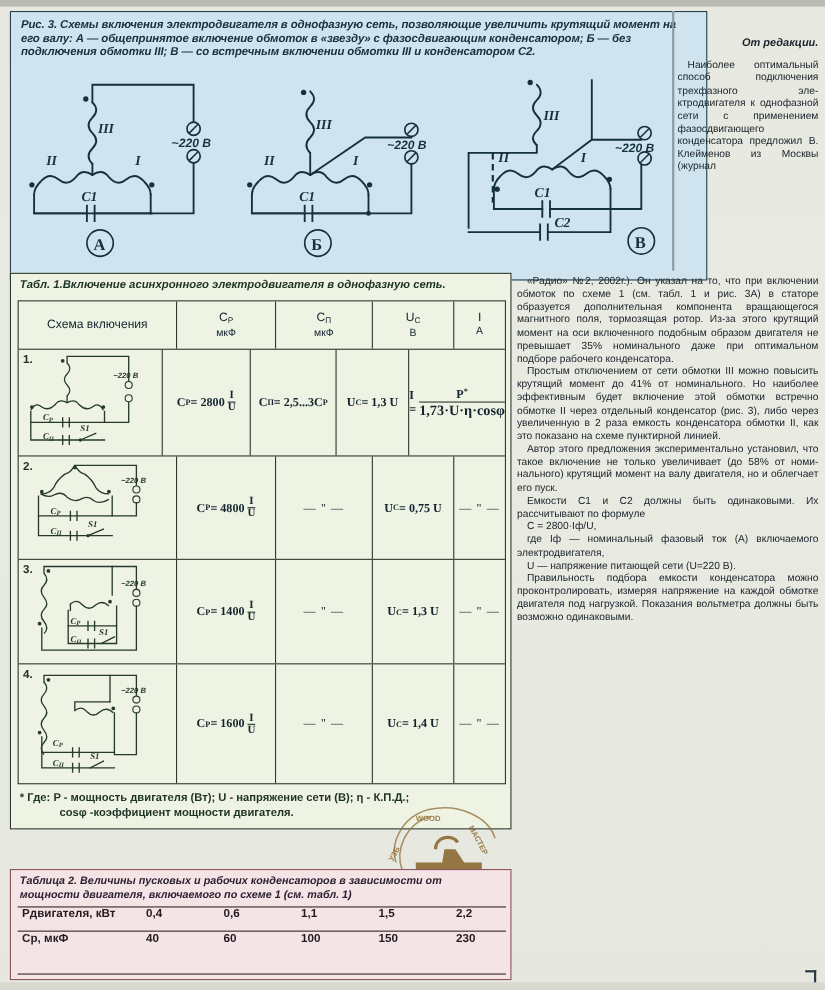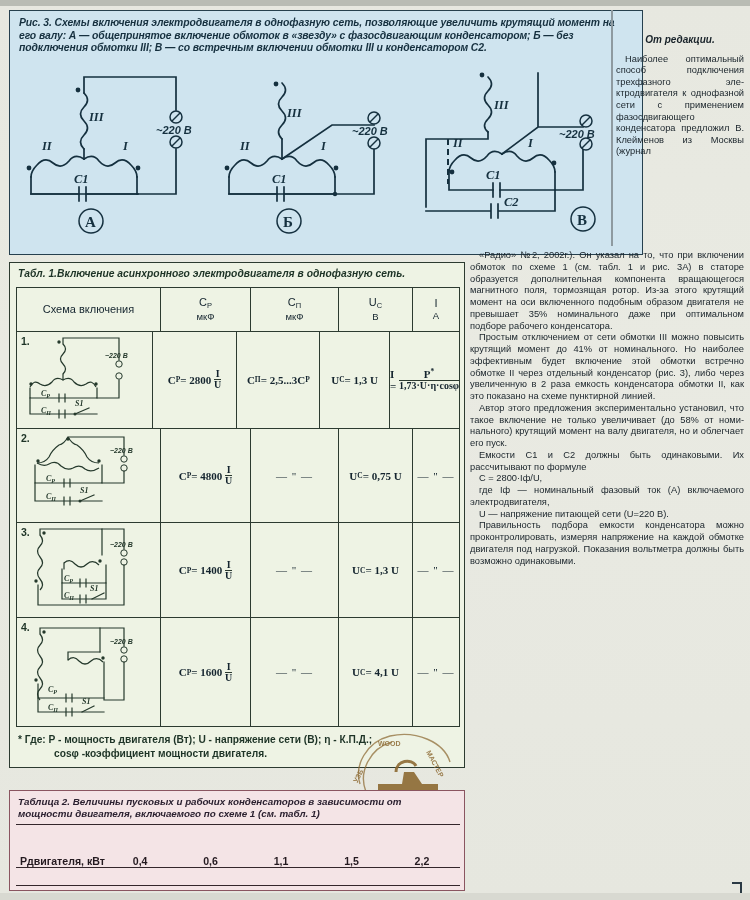--- a/index.html
+++ b/index.html
@@ -38,21 +38,21 @@
   .dotm { fill:#15303f; }
   .termc { stroke:#15303f; stroke-width:1.5; fill:#cfe4ef; }
   .dashed { stroke:#15303f; stroke-width:2.0; fill:none; stroke-dasharray:6 4; }
   .roman { font-family:"Liberation Serif", serif; font-size:12.5px; font-style:italic; fill:#15303f; font-weight:bold;}
   .capl  { font-family:"Liberation Serif", serif; font-size:12.5px; font-style:italic; fill:#15303f; font-weight:bold;}
   .volt  { font-family:"Liberation Sans", sans-serif; font-size:11px; font-style:italic; font-weight:bold; fill:#15303f;}
   .badge-t { font-family:"Liberation Serif", serif; font-size:15px; fill:#15303f; font-weight:bold; }
 
   
   .t1 {
-    position:absolute; left:9px; top:262px; width:456px; height:506px;
+    position:absolute; left:9px; top:248px; width:456px; height:506px;
     background:#eef3e4; border:1.6px solid #2c3a30;
   }
   .t1-title {
     padding:5px 0 5px 8px; font-size:10.3px; font-weight:bold; font-style:italic;
     color:#1d3326;
   }
   .t1-grid { position:absolute; left:6px; top:24px; width:444px; height:440px;
     border:1.6px solid #2c3a30; display:flex; flex-direction:column; }
   .t1-hdr { display:flex; height:44px; border-bottom:1.6px solid #2c3a30; }
   .t1-hdr > div { display:flex; align-items:center; justify-content:center;
@@ -86,31 +86,31 @@
   
   .stamp { position:absolute; left:352px; top:726px; width:108px; height:82px; pointer-events:none; }
 
   
   .t2 { position:absolute; left:9px; top:790px; width:456px; height:101px;
       background:#f4e4e6; border:1.6px solid #8a5560; }
   .t2-title { padding:5px 8px 4px 8px; font-size:9.8px; font-weight:bold; font-style:italic;
       color:#2b2130; line-height:12.4px; }
   .t2-grid { position:absolute; left:6px; top:33px; width:444px; height:62px;
       border-top:1.6px solid #33262b; border-bottom:1.6px solid #33262b;}
-  .t2-r { display:flex; align-items:flex-end; height:20px; font-size:10.6px; font-weight:bold; color:#241a20;margin-top:21px;}
+  .t2-r { display:flex; align-items:flex-start; height:20px; font-size:10.6px; font-weight:bold; color:#241a20;}
   .t2-r.head { height:22px; border-bottom:1.6px solid #33262b; }
   .t2-r .lab { width:116px; padding-left:4px; }
   .t2-r .v { width:83px; text-align:left;padding-left:25px; }
 
   
   .col {
     position:absolute; left:616px; top:34px; width:128px; height:856px;
     font-size:9.3px; line-height:11.6px; color:#19232a;
   }
-  .col .hd { text-align:center; font-style:italic; font-weight:bold; font-size:10px; margin-bottom:8px; }
+  .col .hd { text-align:right; font-style:italic; font-weight:bold; font-size:10px; margin-bottom:8px; }
   .col p { margin:0 0 0 0; text-align:justify; text-indent:9px; }
   .col p.nar { }
   .wide {
     position:absolute; left:470px; top:250px; width:274px;
     font-size:9.3px; line-height:11.75px; color:#19232a; text-align:justify;
   }
   .wide p { margin:0; text-indent:9px; }
   .divider-v { position:absolute; left:611px; top:10px; width:1.5px; height:236px; background:#8e9aa0; }
   .corner { position:absolute; right:8px; bottom:6px; width:10px; height:12px;
      border:2px solid #2b3a44; border-left:none; border-bottom:none; }
@@ -299,21 +299,21 @@
             <span class="sub">Р</span>
         </div>
         <div class="c3 mathcell">
           <span>U</span>
             <span class="sub">C</span>
             <span>= 1,3 U</span>
         </div>
         <div class="c4 mathcell">
           <span>I =</span>&nbsp;<span class="frac">
               <span class="num" style="font-size:11px"><span>P</span><span class="sup">*</span></span>
-              <span class="den" style="font-size:10px">1,73·U·η·cosφ</span>
+              <span class="den" style="font-size:13px">1,73·U·η·cosφ</span>
             </span>
         </div>
       </div>
 
       <div class="t1-row" style="height:95px">
         <div class="c0">
           <span class="rownum">2.</span>
           <svg width="130" height="90" viewBox="0 0 130 90">
             <path class="lnt" d="M44,6 L100,6 L100,24"></path>
             <path class="coilt" d="M44,6 q-4,7 -9,8 q-7,5 -10,12 q-4,6 -12,6"></path>
@@ -423,21 +423,21 @@
         <div class="c1 mathcell">
           <span>C</span><span class="sub">Р</span><span>= 1600</span>&nbsp;<span class="frac">
               <span class="num">I</span>
               <span class="den">U</span>
             </span>
         </div>
         <div class="c2 dash-same">— " —</div>
         <div class="c3 mathcell">
           <span>U</span>
             <span class="sub">C</span>
-            <span>= 4,1 U</span>
+            <span>= 1,4 U</span>
         </div>
         <div class="c4 dash-same">— " —</div>
       </div>
     </div>
 
     <div class="t1-note">
       <span>* Где:  P - мощность двигателя (Вт);   U - напряжение сети (В);   η - К.П.Д.;</span>
       <span class="ind">cosφ -коэффициент мощности двигателя.</span>
     </div>
   </div>

